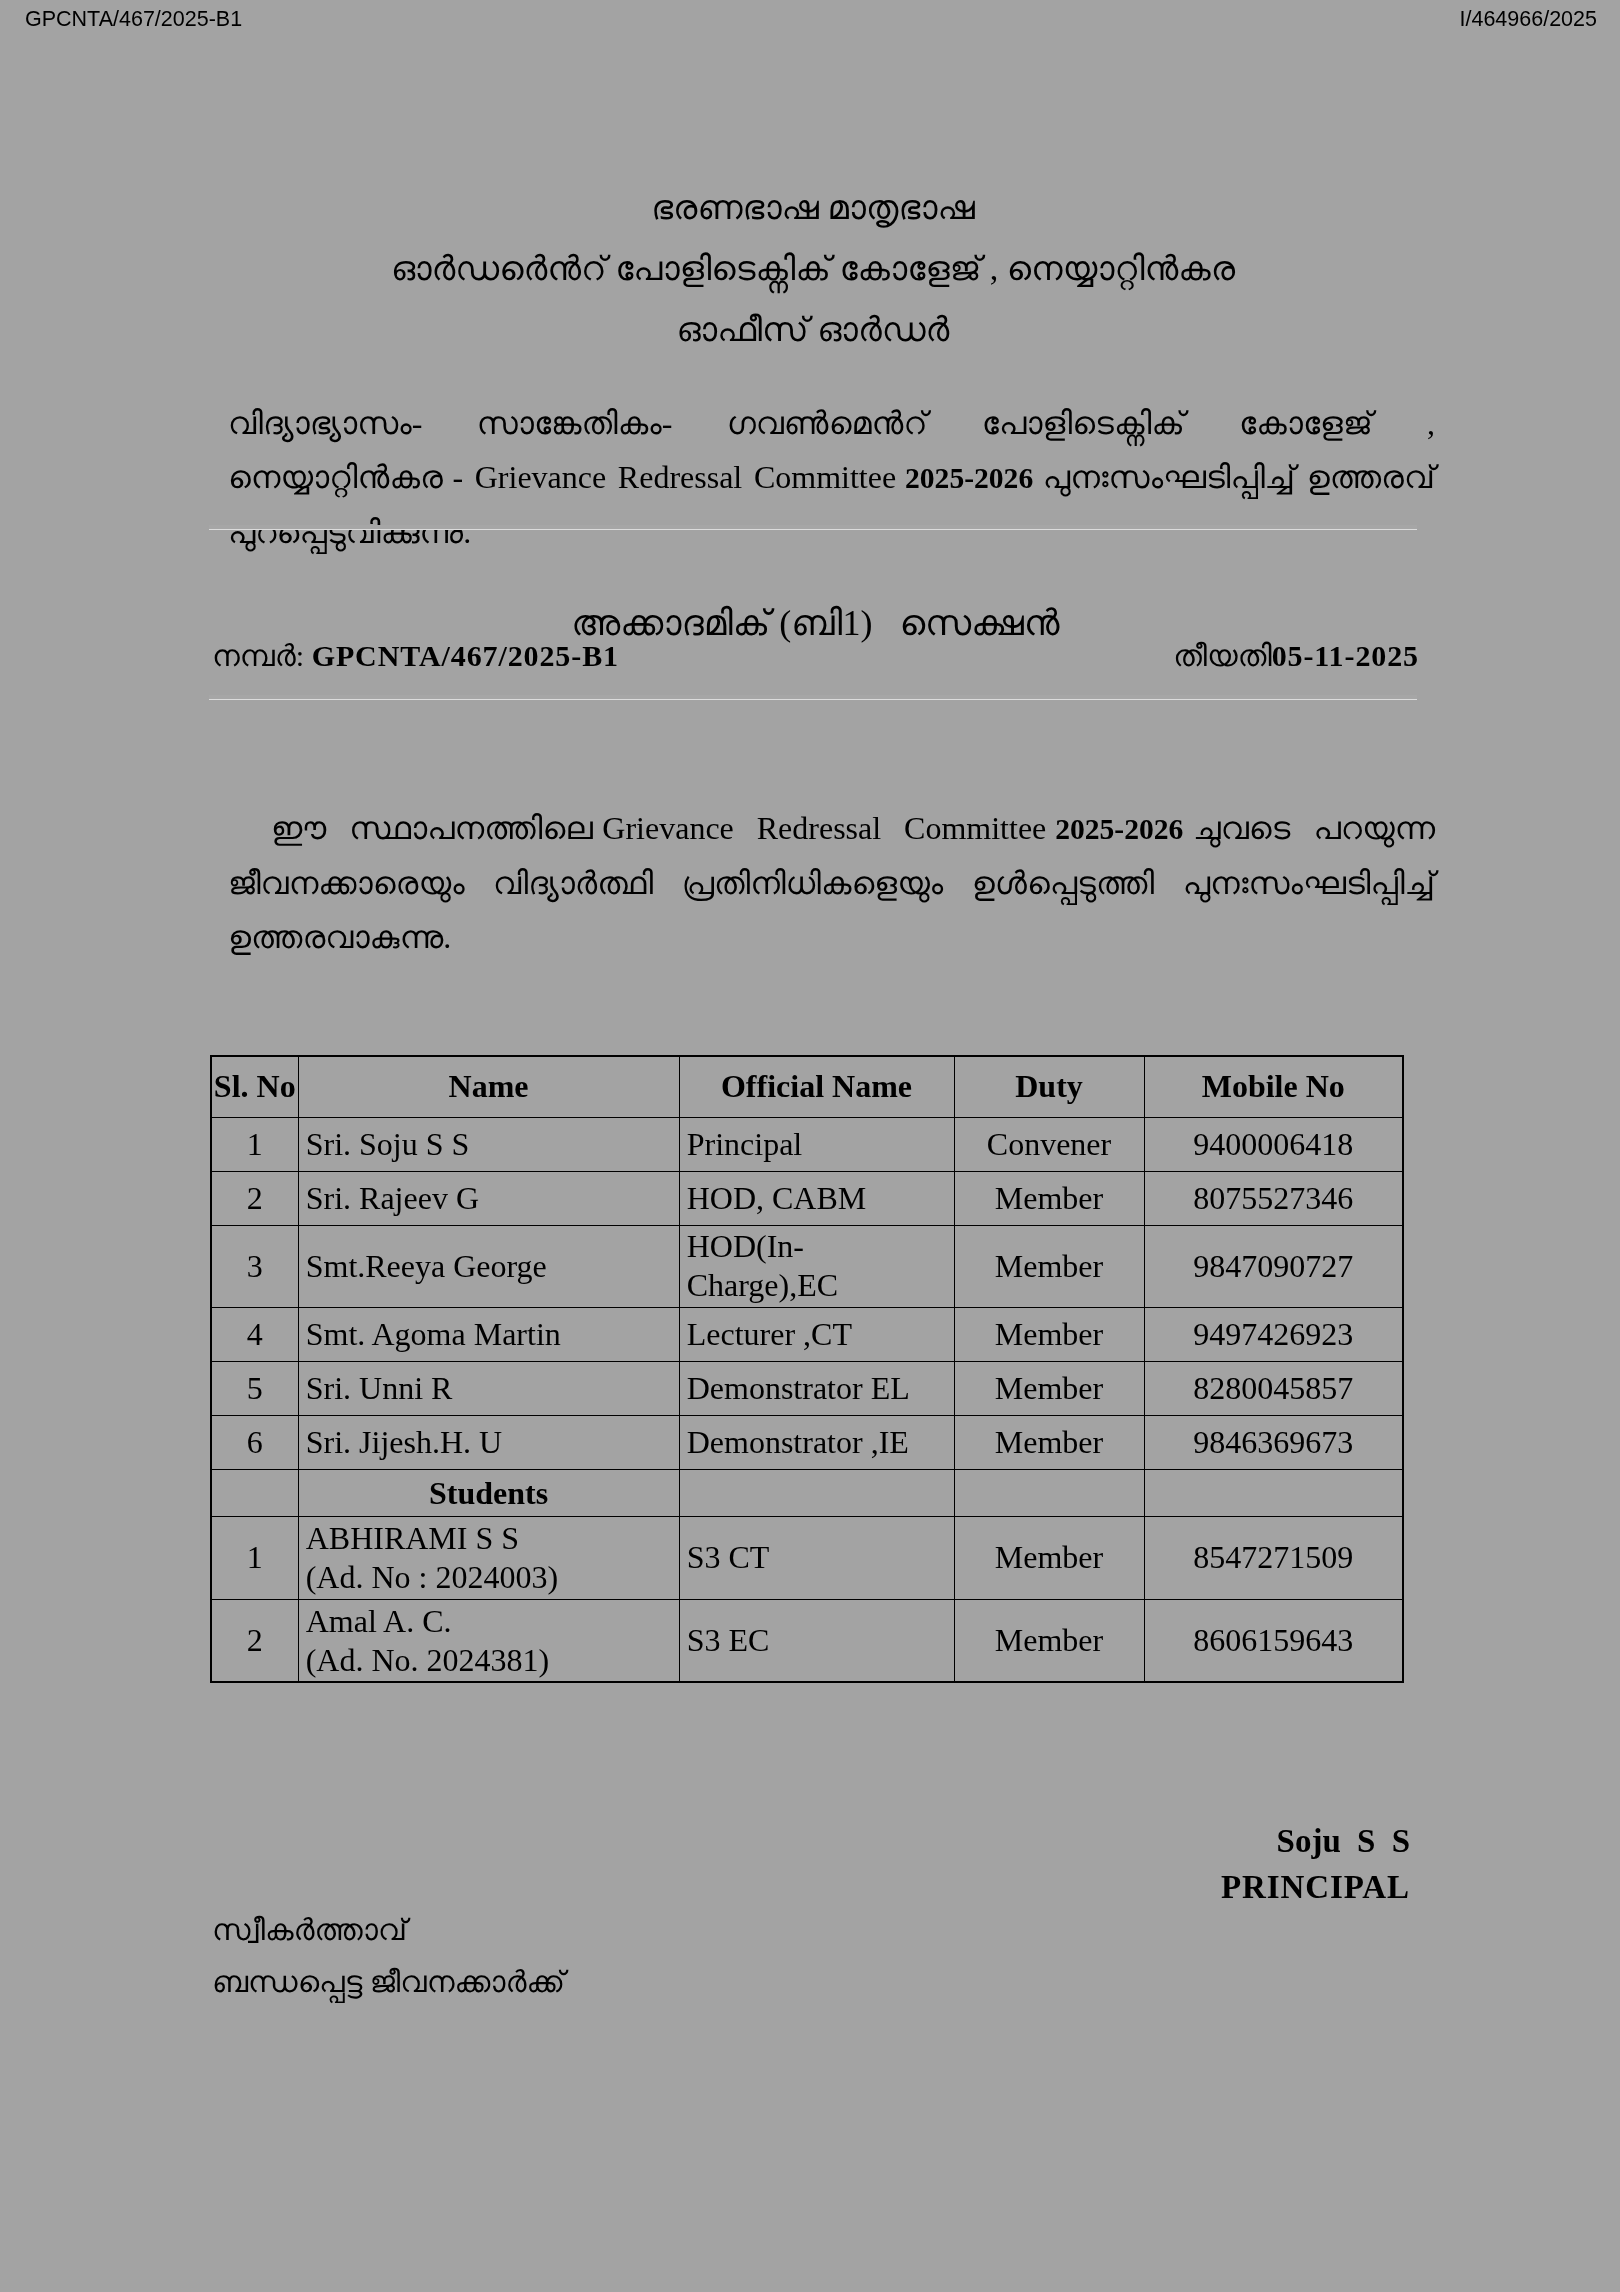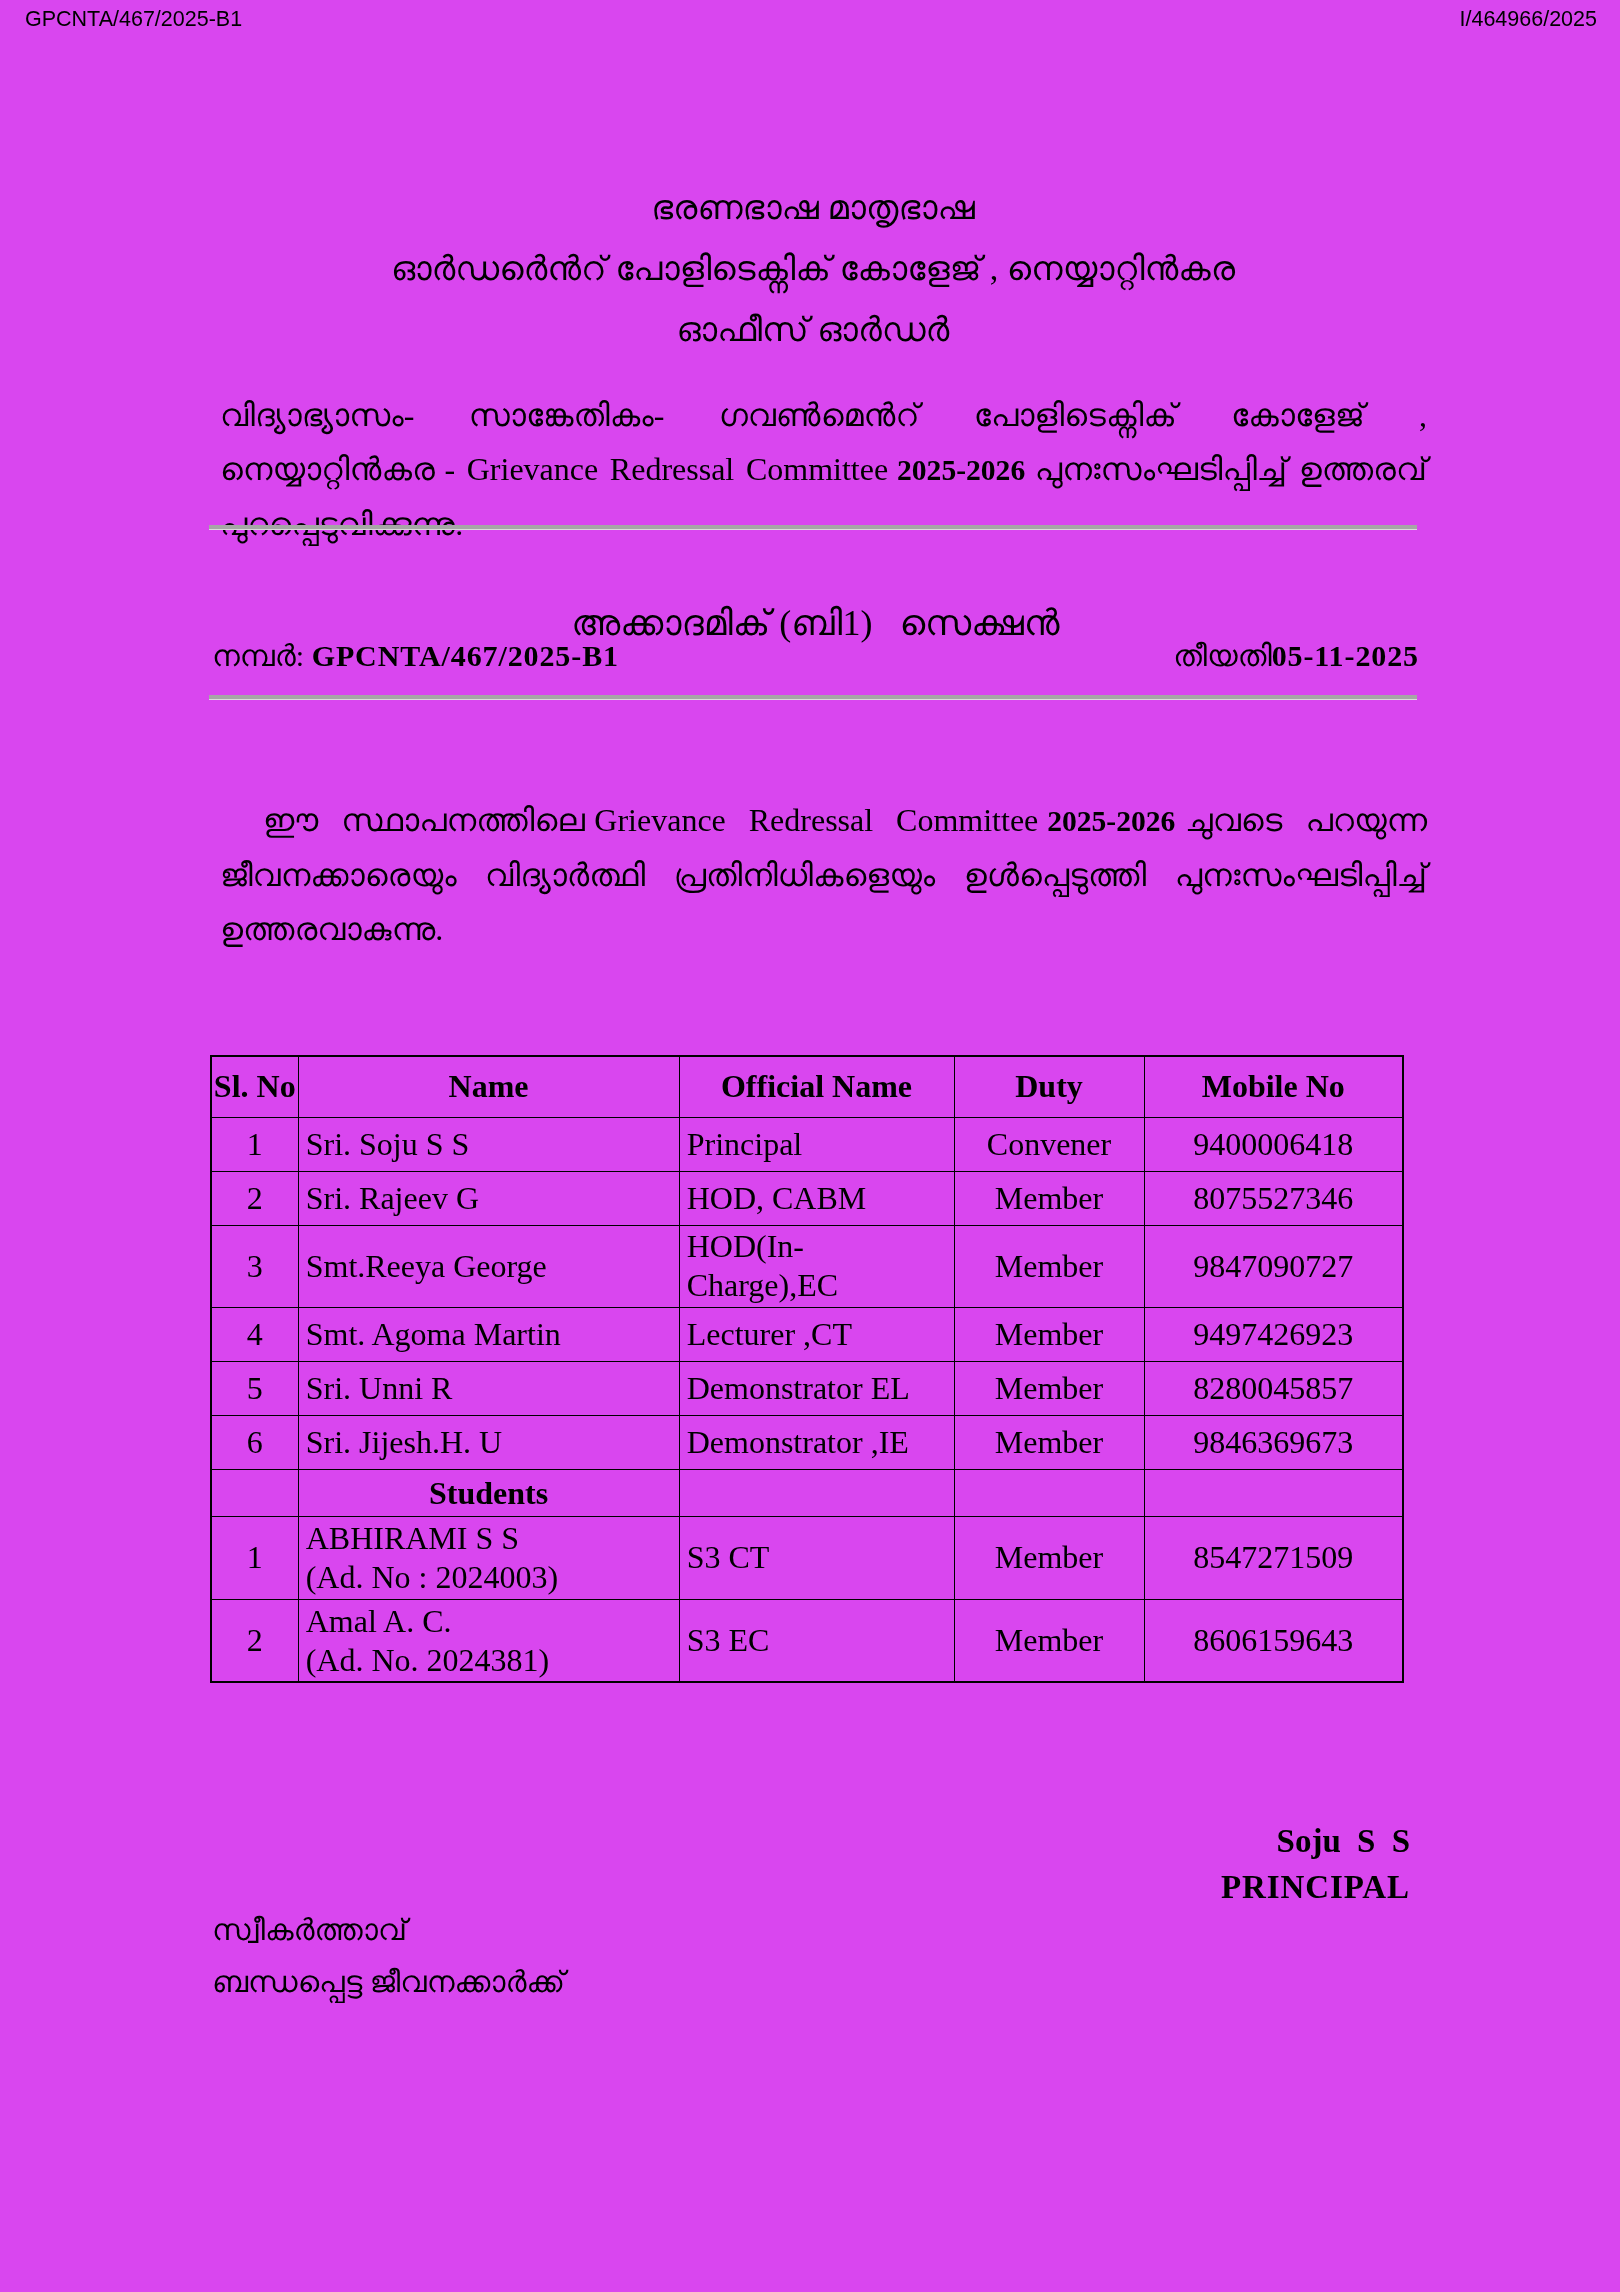--- a/index.html
+++ b/index.html
@@ -1,25 +1,25 @@
 <!DOCTYPE html>
 <html style="font-size:14.3px"><head>
 <meta charset="utf-8">
 <style>
   html,body{margin:0;padding:0;background:#fff;}
   body{width:1620px;height:2293px;color:#000;font-family:"Liberation Serif",serif;}
-  .page{position:relative;width:1620px;height:2293px;background:#d946ef;overflow:hidden;}
+  .page{position:relative;width:1620px;height:2293px;background:#a3a3a3;overflow:hidden;}
 
   .doc-header{position:absolute;top:7.2px;left:25px;right:23px;display:flex;justify-content:space-between;
     font-family:"Liberation Sans",sans-serif;font-size:21.5px;}
 
   .title-block{position:absolute;top:177px;left:206px;width:1214px;text-align:center;
     font-size:34px;line-height:61px;}
 
-  .para{font-size:32px;line-height:54px;text-align:justify;margin:8px;}
+  .para{font-size:32px;line-height:54px;text-align:justify;margin:16px;}
   .intro{position:absolute;top:380px;left:212px;width:1207px;}
   .body-para{position:absolute;top:785px;left:212px;width:1207px;text-indent:43px;}
 
   .rule{position:absolute;left:209px;width:1208px;height:3.6px;border:none;margin:0;
     background:#a6a6a6;border-bottom:0.9px solid #dcdcdc;}
   .rule-1{top:525px;}
   .rule-2{top:695px;}
 
   .section-line{position:absolute;top:602px;left:212px;width:1207px;text-align:center;
     font-size:36px;white-space:pre-wrap;}

